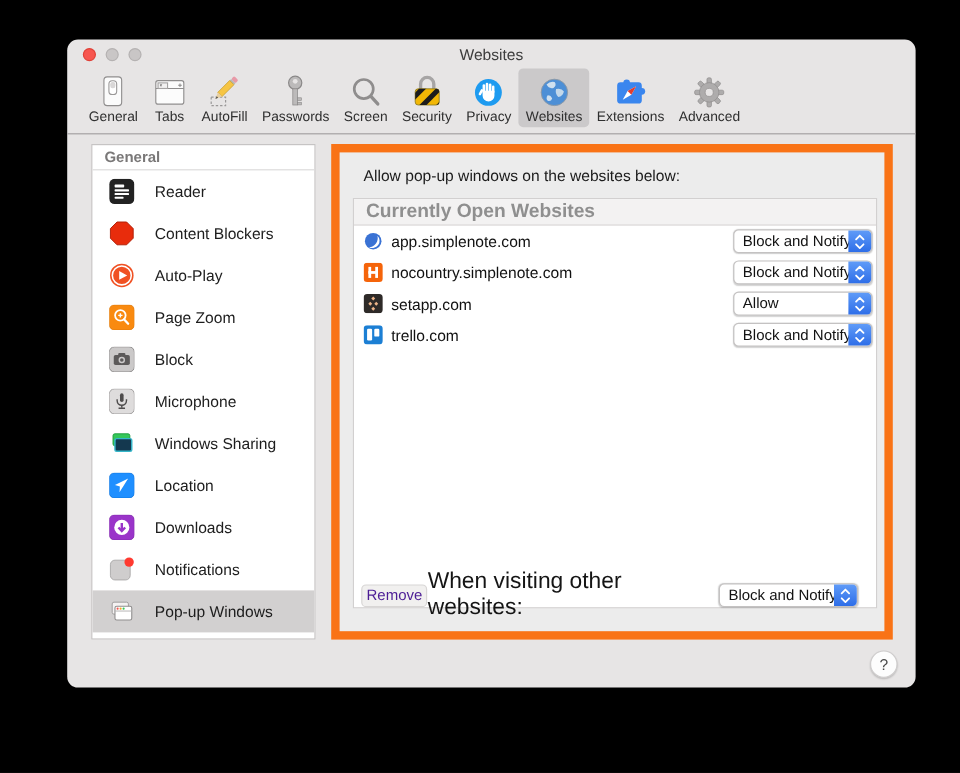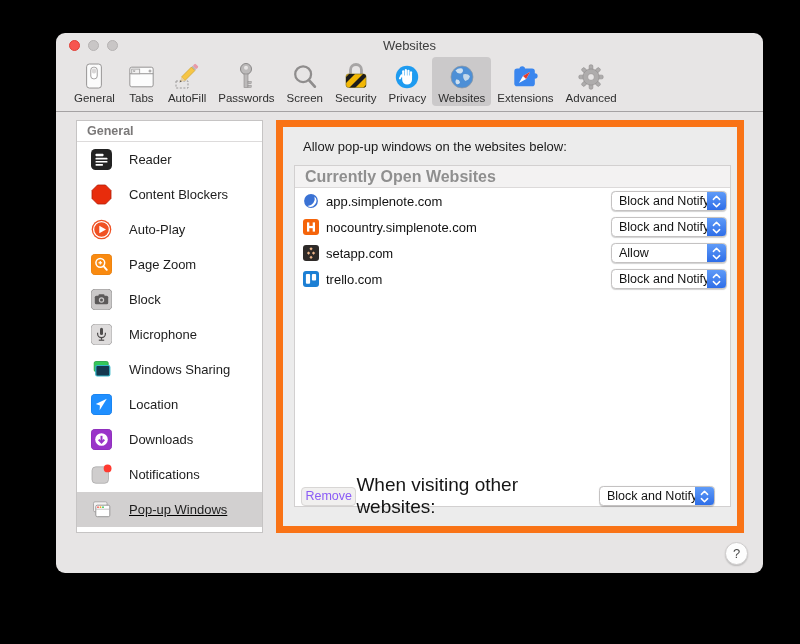--- a/index.html
+++ b/index.html
@@ -27,21 +27,21 @@
   .tb-label { font-size:11.5px; color:#2f2f2f; margin-top:1px; white-space:nowrap; }
 
   
   .content { position:relative; height:460px; }
 
   .sidebar { position:absolute; left:20px; top:8px; width:187px; height:413px;
              background:#fff; border:1px solid #c6c4c4; overflow:hidden; }
   .sb-header { height:21px; line-height:21px; padding-left:10px; font-size:12.5px;
                font-weight:700; color:#7a7878; border-bottom:1px solid #dddbdb; }
   .sb-item { height:35px; display:flex; align-items:center; padding-left:13px; }
-  .sb-item.selected { background:#d2d0d0;text-decoration:underline; }
+  .sb-item.selected { background:#d2d0d0; }
   .sb-icon { width:22px; height:22px; display:flex; align-items:center; justify-content:center; }
   .sb-label { margin-left:17px; font-size:13px; color:#1d1d1d; }
 
   .panel { position:absolute; left:220px; top:8px; width:468px; height:413px;
            background:#ececec; border:7px solid #f97316; }
   .heading { margin:12px 0 0 20px; font-size:13px; color:#1b1b1b; }
 
   .table { position:absolute; left:11px; top:38px; width:437px; height:342px;
            background:#fff; border:1px solid #d2d0d0; }
   .thead { height:22px; line-height:22px; background:#f3f2f2; border-bottom:1px solid #dcdada;
@@ -55,21 +55,21 @@
             box-shadow:0 0.5px 1px rgba(0,0,0,.18); flex:none; }
   .trow .select { margin-left:auto; }
   .sel-text { font-size:12.5px; color:#121212; padding-left:7px; white-space:nowrap; }
   .stepper { position:absolute; right:0; top:0; bottom:0; width:19px;
              background:linear-gradient(#5f9bf8,#2e6ee8); border-radius:0 3.5px 3.5px 0;
              display:flex; align-items:center; justify-content:center; }
 
   .bottom-controls { position:absolute; left:18px; right:22px; bottom:8px;
                      display:flex; align-items:center; }
   .remove-btn { width:58px; height:19px; background:#f1f0ef; border:1px solid #d8d6d5;
-                border-radius:4px; font-size:12.5px; color:#8b5cf6; text-align:center;
+                border-radius:4px; font-size:12.5px; color:#4c1d95; text-align:center;
                 line-height:17px; }
   .footer-label { margin-left:auto; font-size:19px; color:#151515; margin-right:8px; }
 
   .help-btn { position:absolute; right:15px; bottom:7px; width:23px; height:23px;
               border-radius:50%; background:#fdfdfd; border:1px solid #cfcdcd;
               box-shadow:0 1px 1.5px rgba(0,0,0,.18); font-size:13px; color:#4a4a4a;
               display:flex; align-items:center; justify-content:center; }
 </style>
 </head>
 <body>

